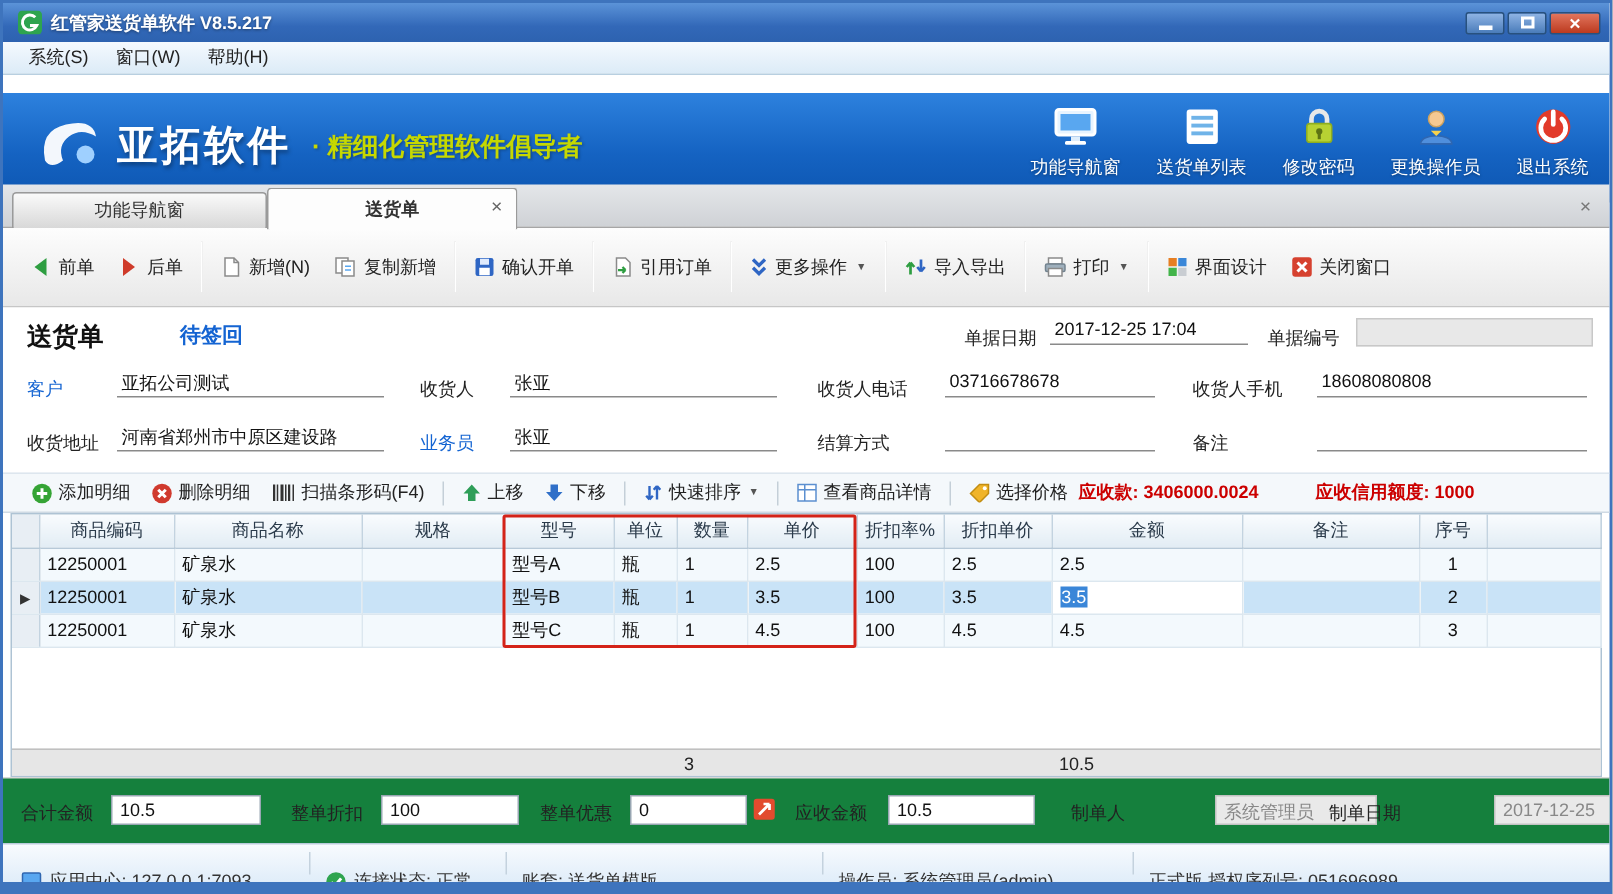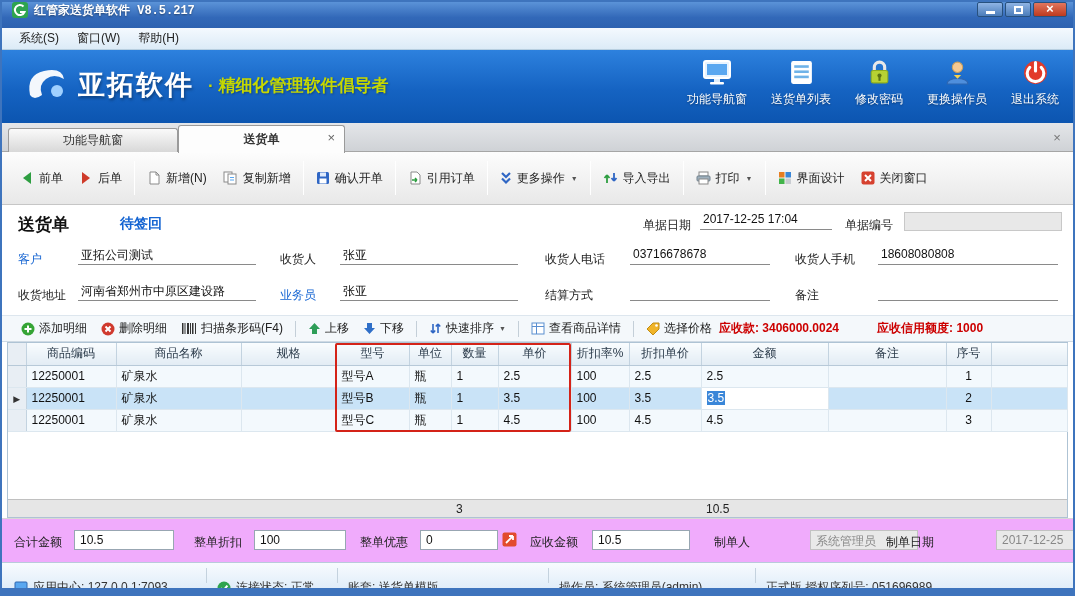--- a/index.html
+++ b/index.html
@@ -2,36 +2,36 @@
 <html><head>
 <meta charset="utf-8">
 <style>
   * { margin:0; padding:0; box-sizing:border-box; }
   body { font-family:"Liberation Sans","DejaVu Sans",sans-serif; background:#888; }
   .window { position:relative; width:1075px; height:596px; background:#3e74bd; padding:2px 2px 8px 2px; overflow:hidden; }
   .app { position:relative; width:1071px; height:586px; background:#ffffff; overflow:hidden; }
   .sec { position:absolute; left:0; right:0; }
 
   
-  .titlebar { top:0; height:26px; background:linear-gradient(#5b93d8,#3268b8 60%,#2d62b0); display:flex; align-items:flex-start; padding:0 6px;font-family:Liberation Mono, monospace; }
+  .titlebar { top:0; height:26px; background:linear-gradient(#5b93d8,#3268b8 60%,#2d62b0); display:flex; align-items:center; padding:0 6px; }
   .app-icon { width:16px; height:16px; margin:0 6px 0 4px; flex:0 0 auto; }
   .title-text { color:#fff; font-size:12px; font-weight:bold; text-shadow:0 1px 2px rgba(0,0,0,.4); }
   .win-controls { margin-left:auto; display:flex; gap:2px; }
   .wbtn { width:26px; height:15px; border:1px solid #28517e; border-radius:2px; background:linear-gradient(#8fb4e4,#4a7cba); display:flex; align-items:center; justify-content:center; cursor:default; }
   .wbtn-close { width:34px; background:linear-gradient(#e2765e,#bc3a1f); }
   .g-min { width:9px; height:3px; background:#fff; margin-top:6px; }
   .g-max { width:9px; height:8px; border:2px solid #fff; }
   .g-x { color:#fff; font-size:13px; font-weight:bold; line-height:1; }
 
   
   .menubar { top:26px; height:22px; background:linear-gradient(#f4f9fe,#dcebf7); border-bottom:1px solid #b8cfe0; display:flex; align-items:center; padding-left:8px; }
   .menu-item { font-size:12px; color:#222; padding:2px 9px; }
 
   
-  .banner { top:48px; height:73px; background:linear-gradient(#2d81de,#1563c2 55%,#0c55b0);text-align:right; }
+  .banner { top:60px; height:73px; background:linear-gradient(#2d81de,#1563c2 55%,#0c55b0);text-align:right; }
   .brand-wrap { position:absolute; left:22px; top:15px; display:flex; align-items:center; gap:10px; }
   .brand-name { color:#fff; font-size:27px; font-weight:bold; letter-spacing:2px; text-shadow:1px 2px 3px rgba(0,0,0,.35); }
   .brand-slogan { color:#c6d800; font-size:17px; font-weight:bold; margin-left:4px; text-shadow:1px 1px 2px rgba(0,0,0,.3); }
   .banner-actions { position:absolute; right:14px; top:9px; display:flex; gap:24px; }
   .b-action { display:flex; flex-direction:column; align-items:center; gap:5px; cursor:default; }
   .b-action .lbl { color:#fff; font-size:12px; white-space:nowrap; text-shadow:0 1px 2px rgba(0,0,0,.4); }
 
   
   .tabbar { top:121px; height:29px; background:linear-gradient(#e4e6e9,#cfd2d6); border-bottom:1px solid #a6a6a6; }
   .tab { position:absolute; font-size:12px; color:#333; display:flex; align-items:center; justify-content:center; border:1px solid #9a9a9a; border-bottom:none; border-radius:3px 3px 0 0; }
@@ -76,21 +76,21 @@
   .ptr { font-size:9px; color:#333; }
   .ctr { text-align:center; }
   .cell-edit { background:#fff !important; }
   .txt-sel { background:#3a86d8; color:#fff; padding:0 1px; }
   .w-ind{width:18px}.w-code{width:90px}.w-name{width:125px}.w-spec{width:95px}.w-model{width:73px}.w-unit{width:42px}.w-qty{width:47px}.w-price{width:73px}.w-rate{width:58px}.w-dprice{width:72px}.w-amt{width:127px}.w-rmk{width:118px}.w-seq{width:45px}.w-fill{width:76px}
   .grid-summary { position:absolute; left:0; right:0; bottom:0; height:18px; background:#e6e6e6; border-top:1px solid #c0c0c0; }
   .grid-summary td { height:17px; border:none; background:#e6e6e6; color:#222; padding:0 5px; font-size:12px; white-space:nowrap; }
   .redbox { position:absolute; left:327px; top:0px; width:236px; height:89px; border:2px solid #d42318; border-radius:2px; pointer-events:none; z-index:5; }
 
   
-  .footer { top:516px; height:44px; background:#f0abfc; border-top:1px solid #d8d8d8; }
+  .footer { top:516px; height:44px; background:#15803d; border-top:1px solid #d8d8d8; }
   .f-lb { position:absolute; top:15px; font-size:12px; color:#222; white-space:nowrap; }
   .f-in { position:absolute; top:11px; height:20px; background:#fff; border:1px solid #98a6b2; font-size:12px; color:#111; padding:2px 5px; overflow:hidden; white-space:nowrap; }
   .f-ro { background:#e9e9e9; color:#888; border:1px solid #c2c2c2;margin-left:46px; }
   .f-ico { position:absolute; top:13px; }
 
   
   .statusbar { top:560px; height:26px; background:linear-gradient(#f8fbfe,#e0edf9); border-top:1px solid #b9cbdb; display:flex; align-items:center; padding-left:12px; font-size:12px; color:#333; }
   .sb-seg { display:inline-flex; align-items:center; gap:5px; white-space:nowrap;margin-top:24px; }
   .sb-sep { width:1px; height:15px; background:#c4d2de; margin:0 10px 0 0; }
 </style>

